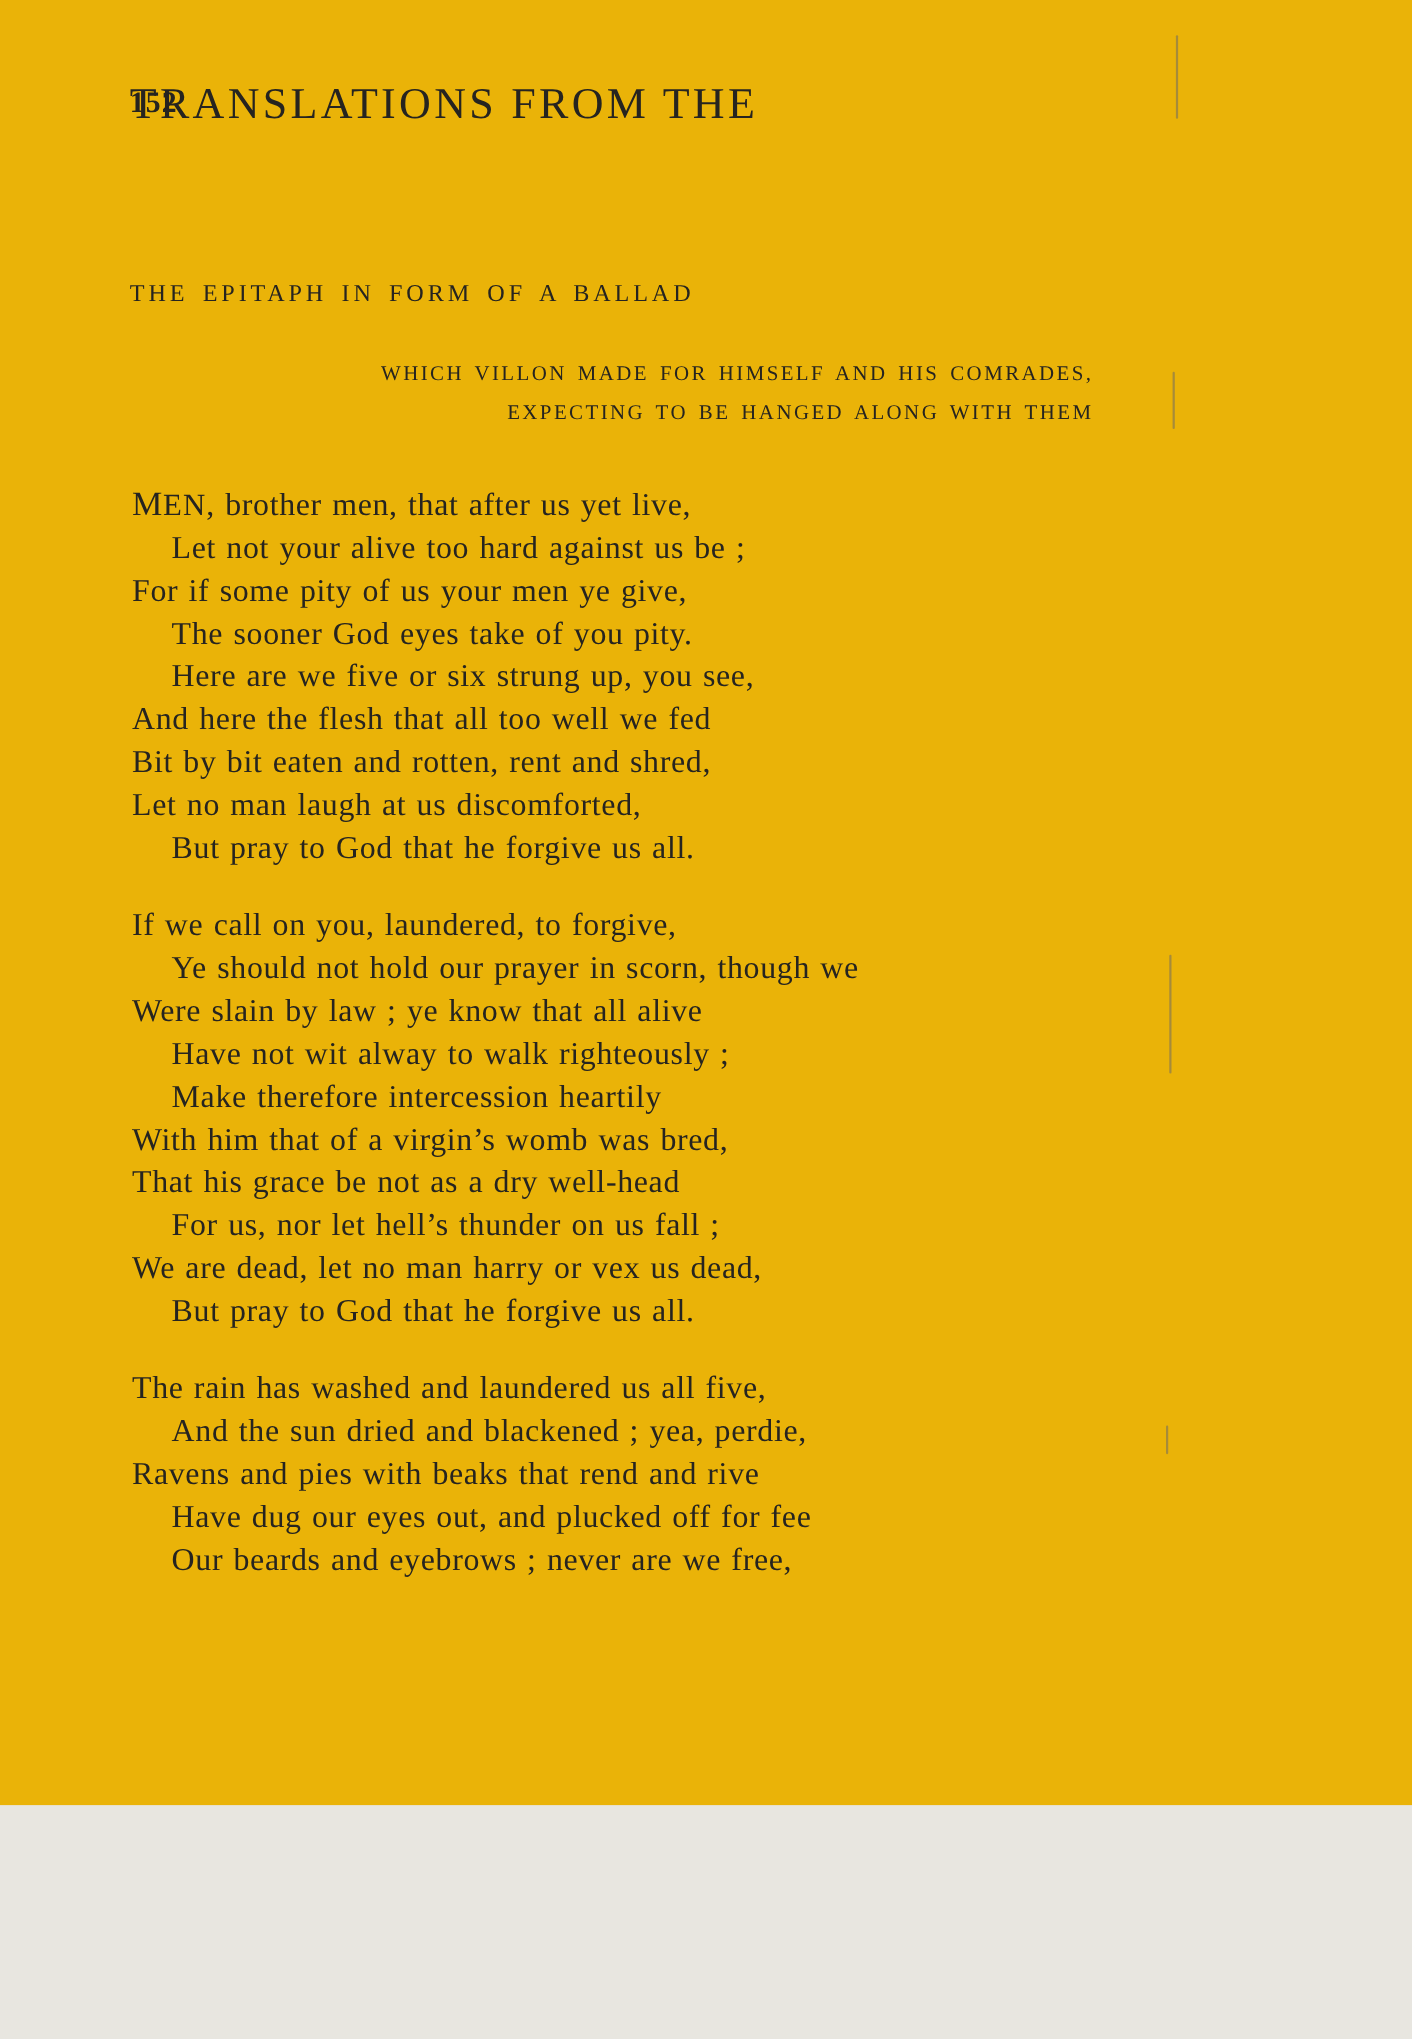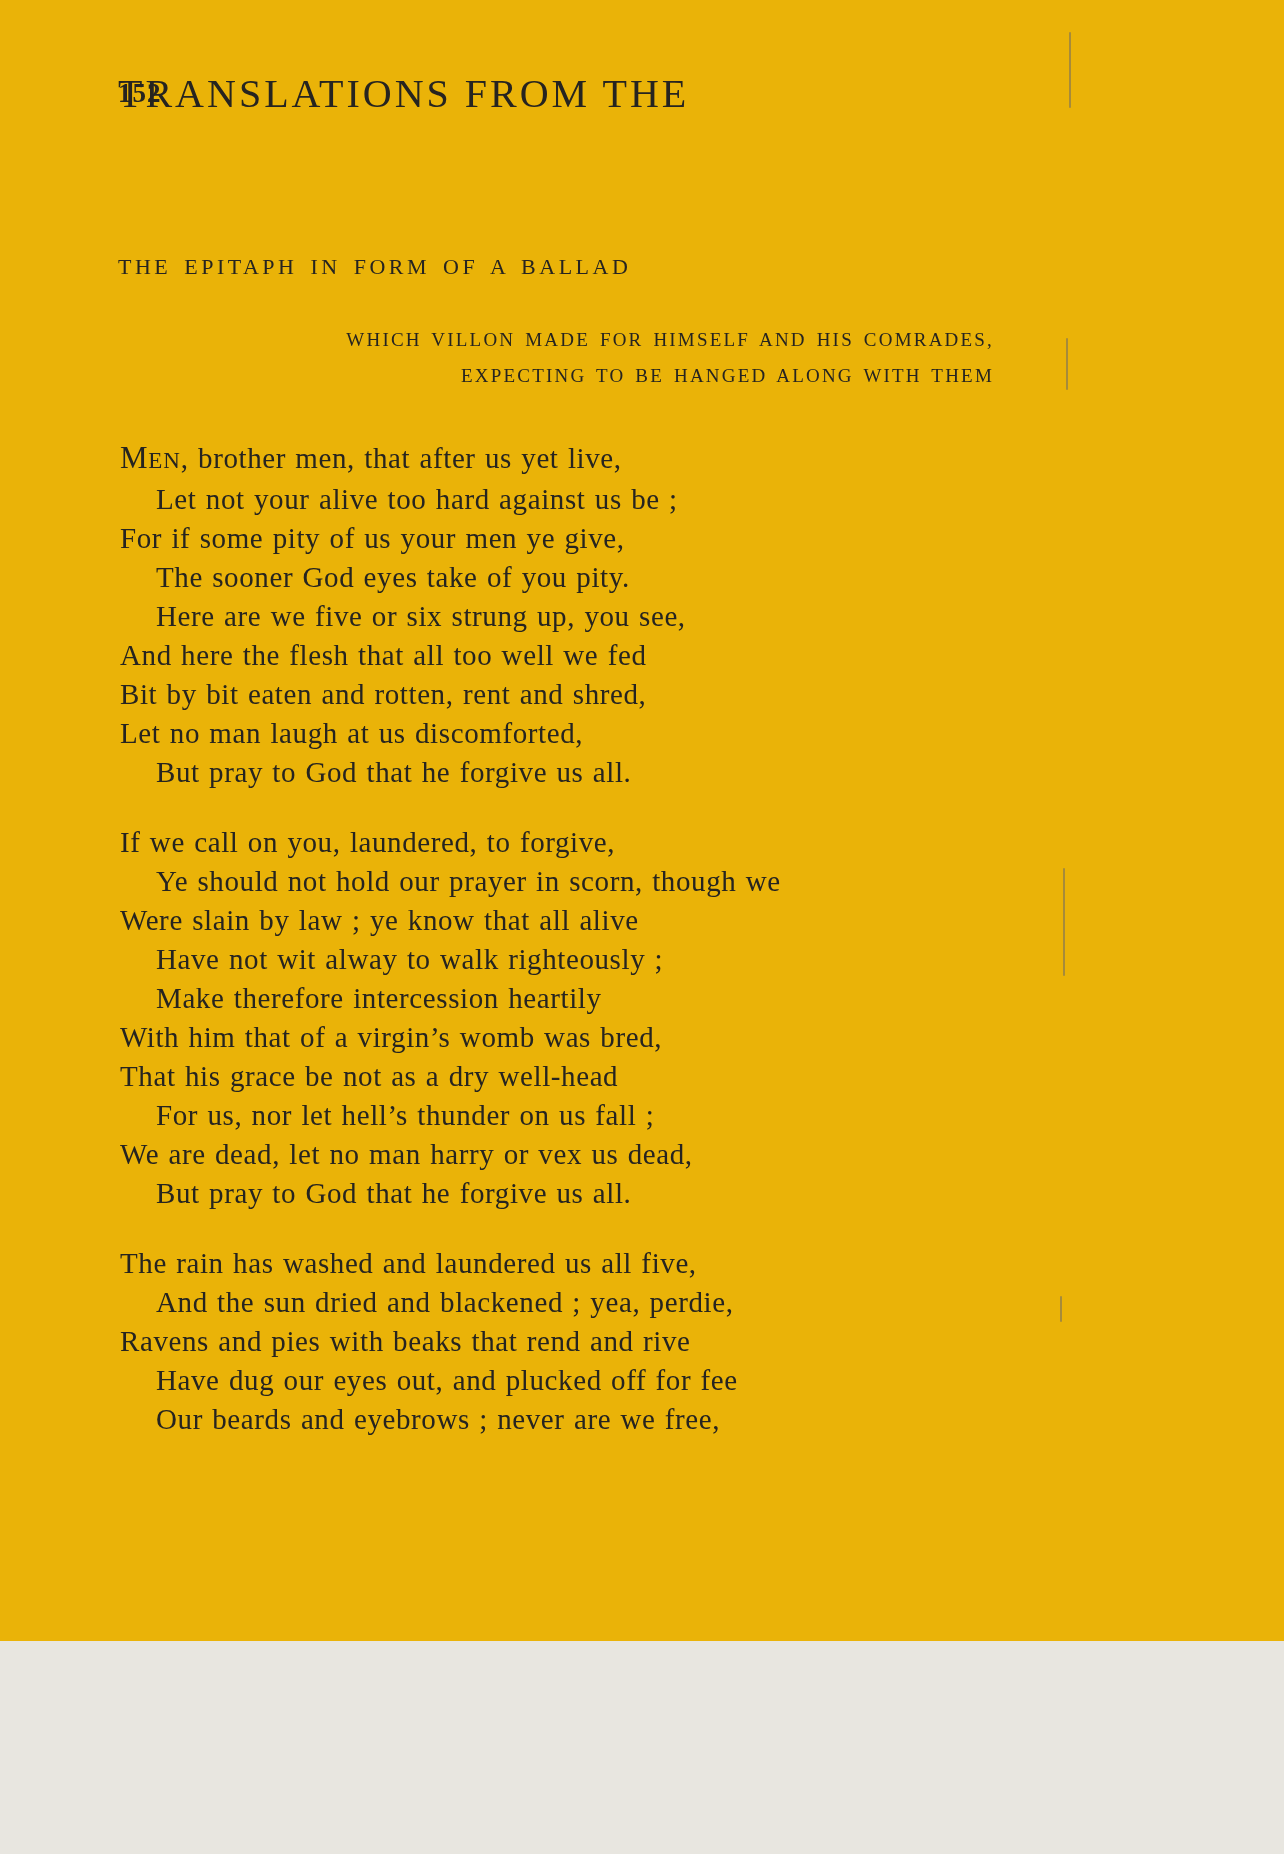--- a/index.html
+++ b/index.html
@@ -71,21 +71,21 @@
     width: 860px;
     font-size: 29px;
     line-height: 39px;
     letter-spacing: 0.6px;
     word-spacing: 1.5px;
   }
   .stanza { margin-bottom: 31px; }
   .line { white-space: nowrap; }
   .line.indent { padding-left: 36px; }
   .lead-cap { font-size: 31px; }
-  .lead-sc { font-size: 23px; letter-spacing: 1px; margin-top: 36px; }
+  .lead-sc { font-size: 28px; letter-spacing: 1px; margin-top: 36px; }
   
   .edge-mark {
     position: absolute;
     width: 2px;
     background: #6d6a64;
     opacity: 0.55;
     border-radius: 1px;
   }
   .edge-mark.m1 { left: 1069px; top: 32px;  height: 76px; }
   .edge-mark.m2 { left: 1066px; top: 338px; height: 52px; }

